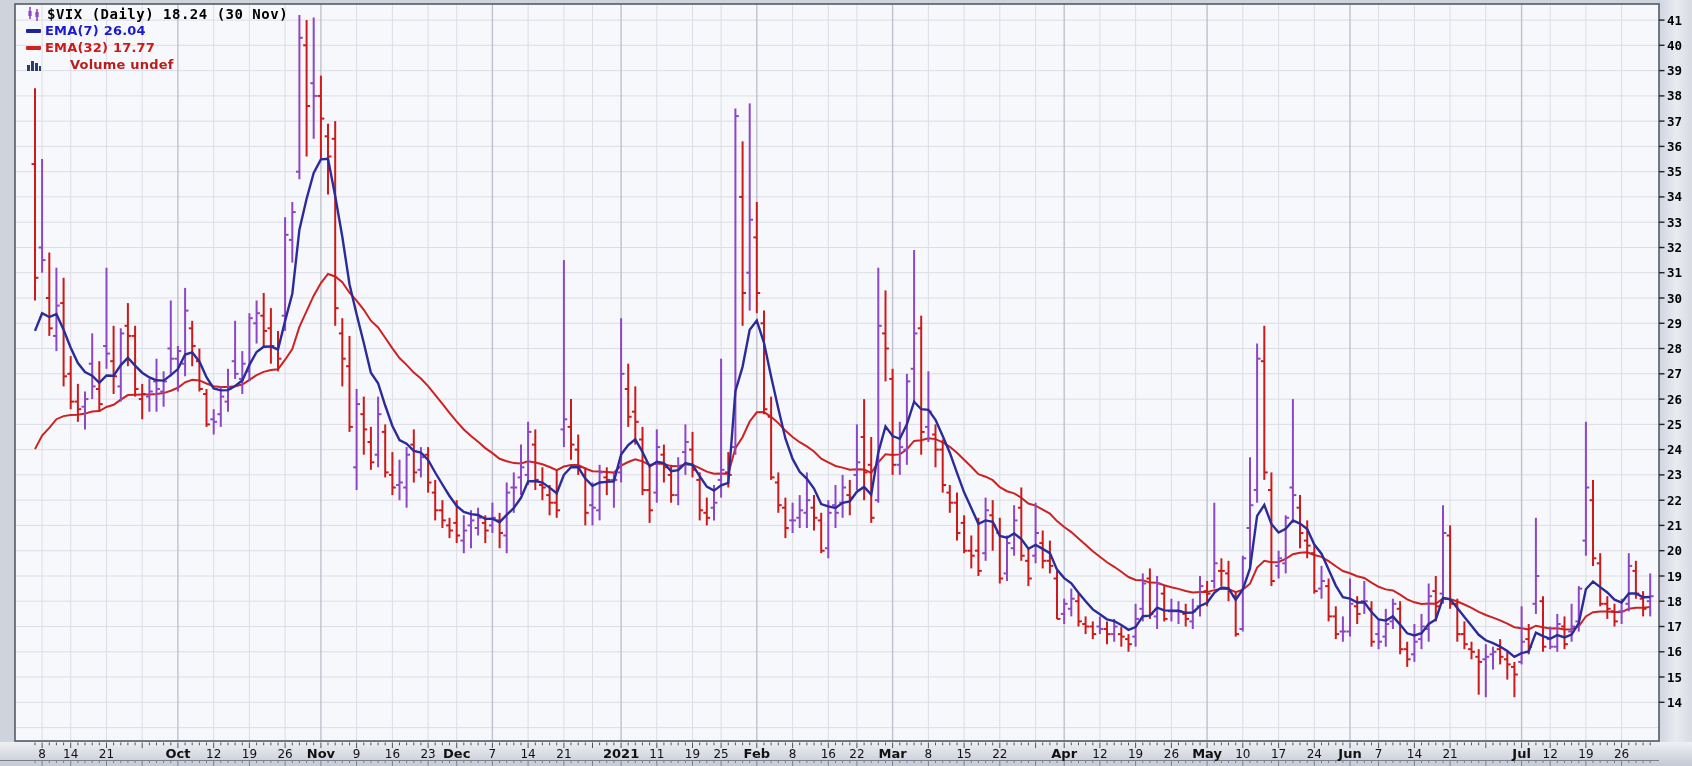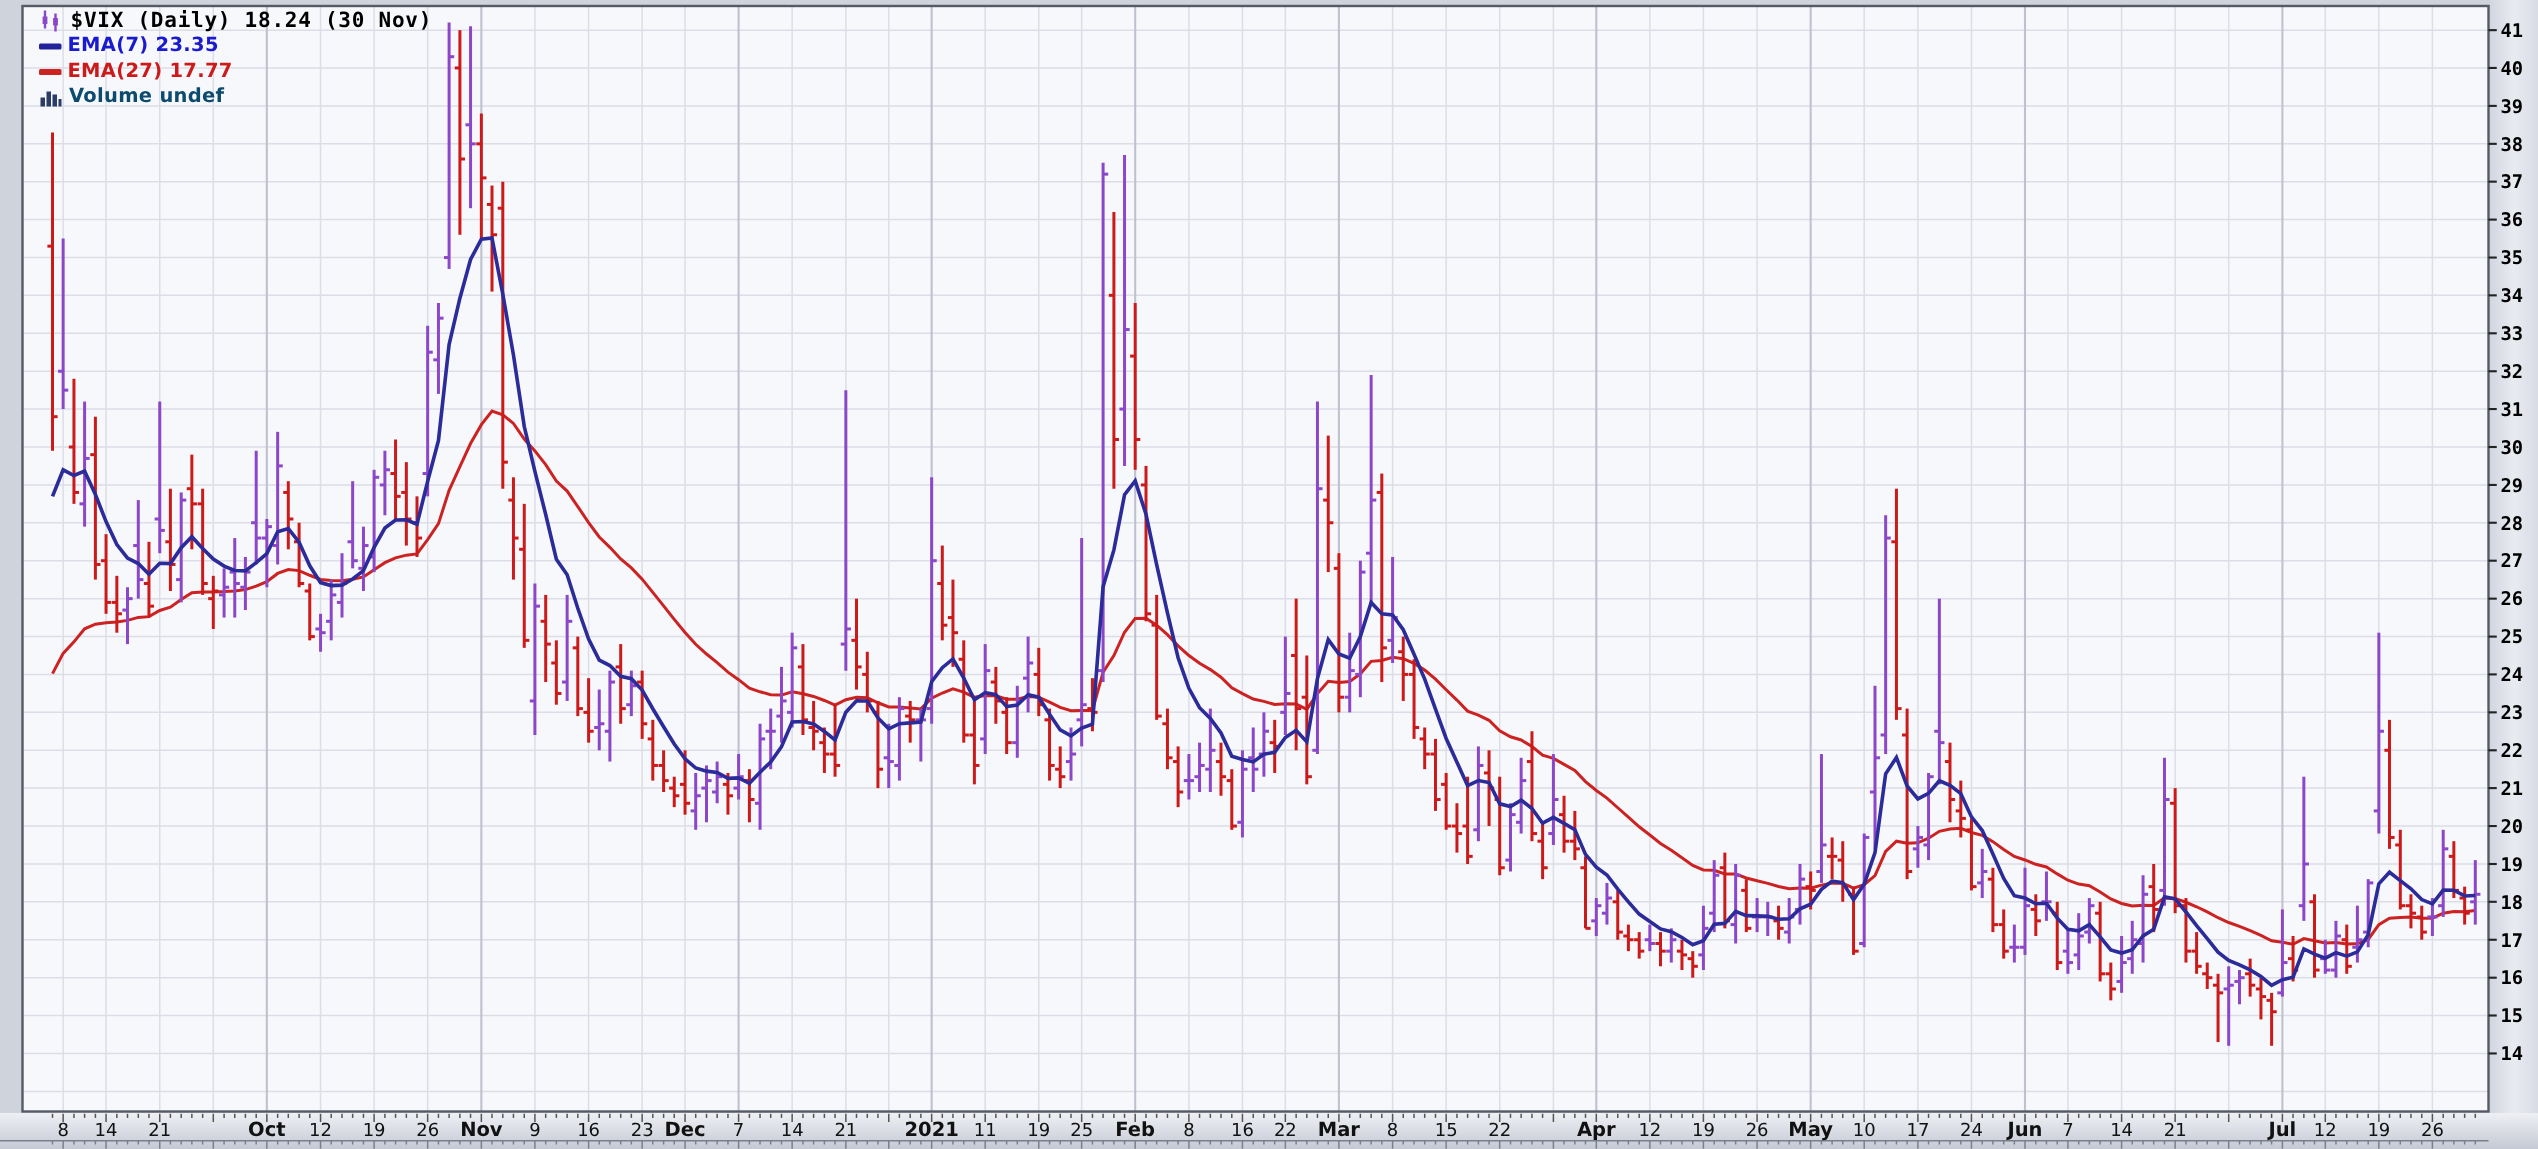--- a/index.html
+++ b/index.html
@@ -6,21 +6,21 @@
   #app{position:relative;width:1692px;height:766px;overflow:hidden;
        background:#cfd3dc;font-family:"DejaVu Sans","Liberation Sans",sans-serif;}
   #chart-svg{position:absolute;left:0;top:0;}
   #legend{position:absolute;left:26px;top:5px;z-index:5;}
   .lg-row{display:flex;align-items:center;height:17px;white-space:nowrap;}
   .lg-title{font-family:"DejaVu Sans Mono","Liberation Mono",monospace;
             font-size:14px;font-weight:700;color:#000;letter-spacing:.5px;}
   .lg-item{font-size:13px;font-weight:700;letter-spacing:.2px;}
   .ema7-text{color:#1a1ace;}
   .ema27-text{color:#cc1a1a;}
-  .vol-text{color:#0c4a6e;}
+  .vol-text{color:#b91c1c;margin-left:24px;}
   .dash{display:inline-block;width:15px;height:4px;margin-right:4px;border-radius:1px;}
   .dash-ema7{background:#22229a;}
   .dash-ema27{background:#cc2222;}
   .lg-ico{margin-right:4px;display:inline-flex;}
 </style>
 </head>
 <body>
 
 <div id="app">
   <svg id="chart-svg" width="1692" height="766" viewBox="0 0 1692 766">
@@ -1831,25 +1831,25 @@
               <rect x="2.4" y="5" width="3.2" height="5" stroke="none"></rect>
             <line x1="11" y1="3" x2="11" y2="15"></line>
               <rect x="9.4" y="6" width="3.2" height="5" stroke="none"></rect>
           </g>
         </svg>
       </span>
       <span class="lg-title">$VIX (Daily) 18.24 (30 Nov)</span>
     </div>
     <div class="lg-row">
       <span class="dash dash-ema7"></span>
-      <span class="lg-item ema7-text">EMA(7) 23.35</span>
+      <span class="lg-item ema7-text">EMA(7) 26.04</span>
     </div>
     <div class="lg-row">
       <span class="dash dash-ema27"></span>
-      <span class="lg-item ema27-text">EMA(27) 17.77</span>
+      <span class="lg-item ema27-text">EMA(32) 17.77</span>
     </div>
     <div class="lg-row">
       <span class="lg-ico">
         <svg width="16" height="14" viewBox="0 0 16 14" fill="#2b3d66">
           <rect x="1" y="7" width="3" height="6"></rect>
             <rect x="5" y="3" width="3" height="10"></rect>
           <rect x="9" y="5" width="3" height="8"></rect>
             <rect x="13" y="8" width="2" height="5"></rect>
         </svg>
       </span>

